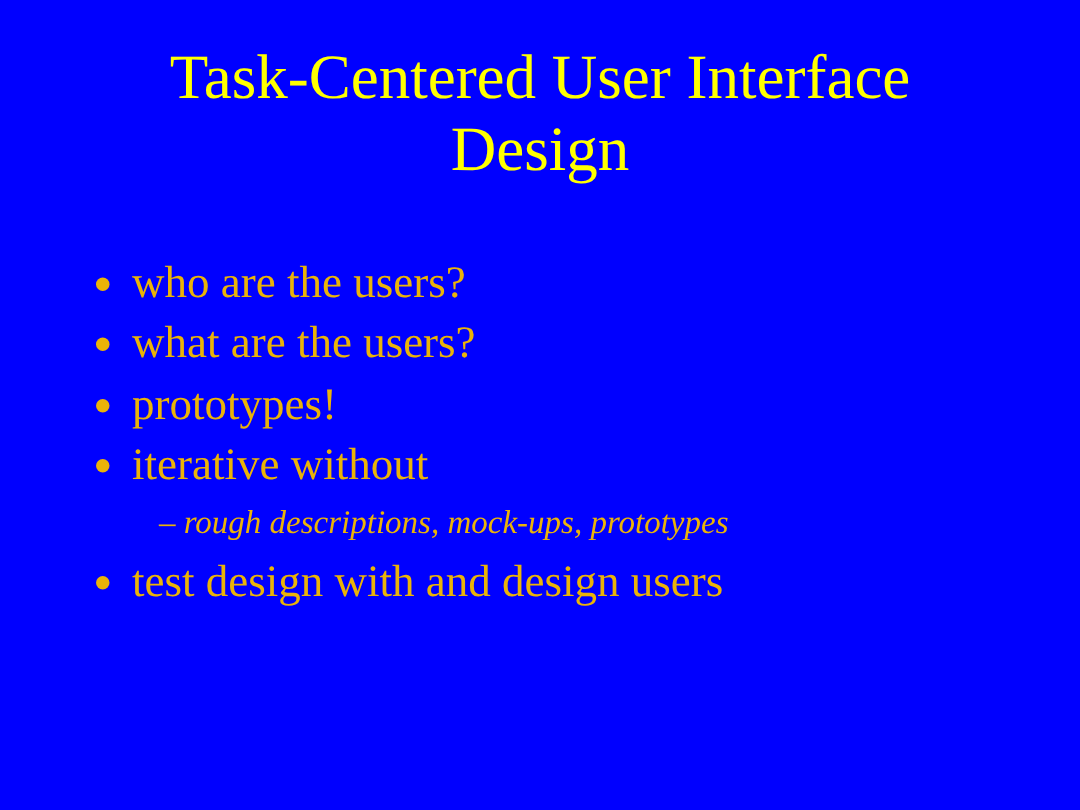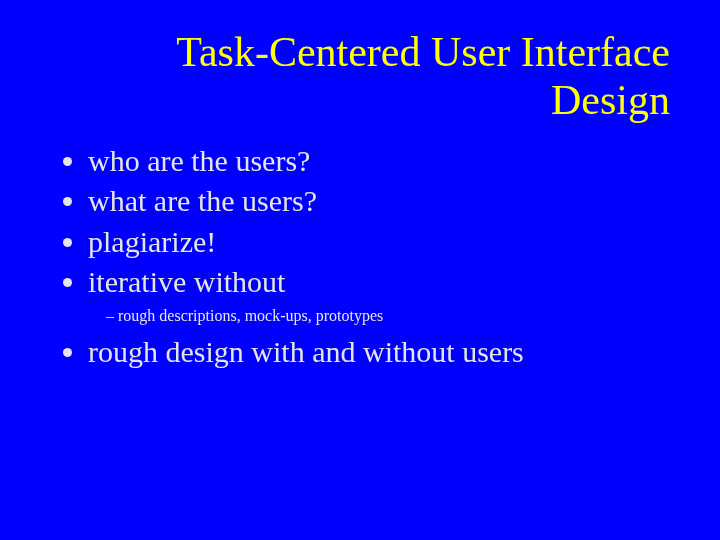--- a/index.html
+++ b/index.html
@@ -13,58 +13,59 @@
   }
   .slide {
     width: 720px;
     height: 540px;
     box-sizing: border-box;
     padding: 28px 50px 0 50px;
   }
   .title {
     color: #ffff00;
     font-size: 42px;
-    text-align: right;
+    text-align: center;
     line-height: 1.15;
-    margin: 0 0 16px 0;
+    margin: 0 0 44px 0;
     font-weight: normal;
   }
   ul.top {
     list-style: disc;
-    color: #e5e5e5;
+    color: #eab308;
     font-size: 30px;
     margin: 0 0 0 10px;
     padding-left: 28px;
     line-height: 1.35;
   }
   ul.top > li {
     margin: 0;
   }
   ul.sub {
     list-style: none;
     margin: 2px 0 6px 0;
     padding-left: 18px;
   }
   ul.sub > li::before {
     content: "– ";
   }
   ul.sub > li {
-    font-size: 16px;
+    font-size: 22px;
+    font-style: italic;
   }
 </style>
 </head>
 <body>
 
 <div class="slide">
   <h1 class="title">Task-Centered User Interface Design</h1>
   <ul class="top">
     <li>who are the users?</li>
     <li>what are the users?</li>
-    <li>plagiarize!</li>
+    <li>prototypes!</li>
     <li>
       <span>iterative without</span>
       <ul class="sub">
         <li>rough descriptions, mock-ups, prototypes</li>
       </ul>
     </li>
-    <li>rough design with and without users</li>
+    <li>test design with and design users</li>
   </ul>
 </div>
 
 </body></html>

